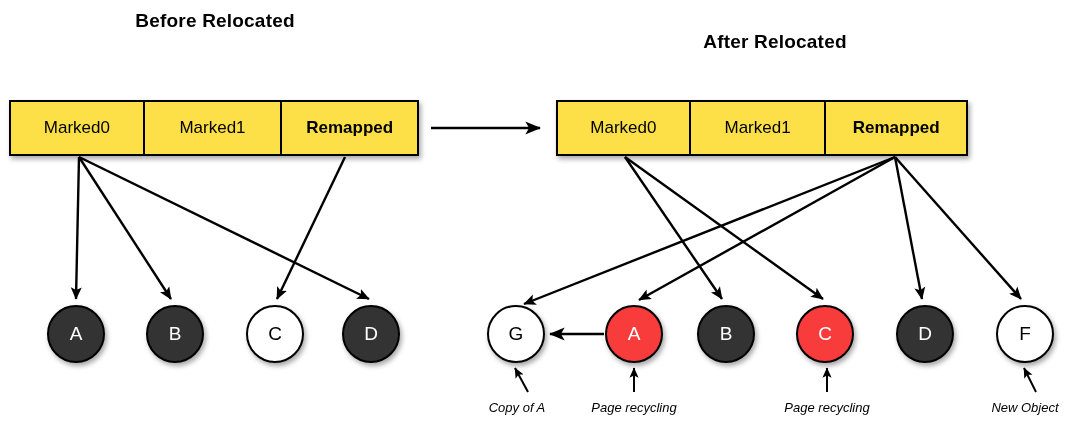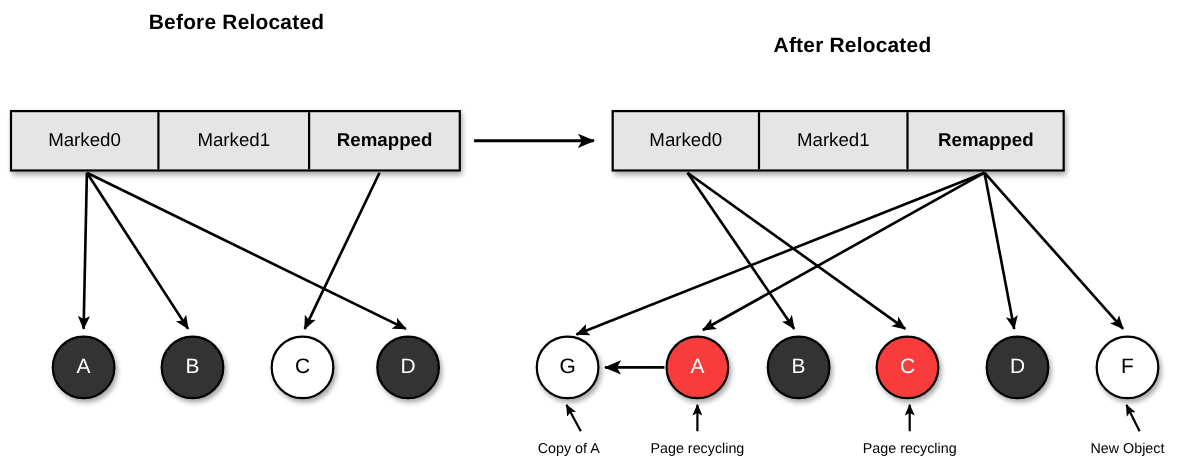--- a/index.html
+++ b/index.html
@@ -37,21 +37,21 @@
     white-space: nowrap;
   }
   #title-before { left: 55px;  top: 10px; width: 320px; }
   #title-after  { left: 615px; top: 10px; width: 320px; margin-top: 21px; }
 
   .bank {
     position: absolute;
     display: flex;
     box-sizing: border-box;
     border: 2px solid #000000;
-    background: #e5e5e5;
+    background: #fde047;
     box-shadow: 2px 3px 5px rgba(0,0,0,0.35);
     height: 56px;
   }
   .bank .cell {
     box-sizing: border-box;
     display: flex;
     align-items: center;
     justify-content: center;
     font-size: 17px;
     color: #000000;
@@ -86,20 +86,21 @@
   .node.dark  { background: #333333; color: #ffffff; }
   .node.white { background: #ffffff; color: #000000; }
   .node.red   { background: #f83c3c; color: #ffffff; }
 
   .foot-label {
     position: absolute;
     font-size: 13px;
     color: #000000;
     white-space: nowrap;
     text-align: center;
+    font-style: italic;
   }
 </style>
 </head>
 <body>
 
 <div id="stage">
 
   <div class="panel-title" id="title-before">Before Relocated</div>
 
   <div class="panel-title" id="title-after">After Relocated</div>

